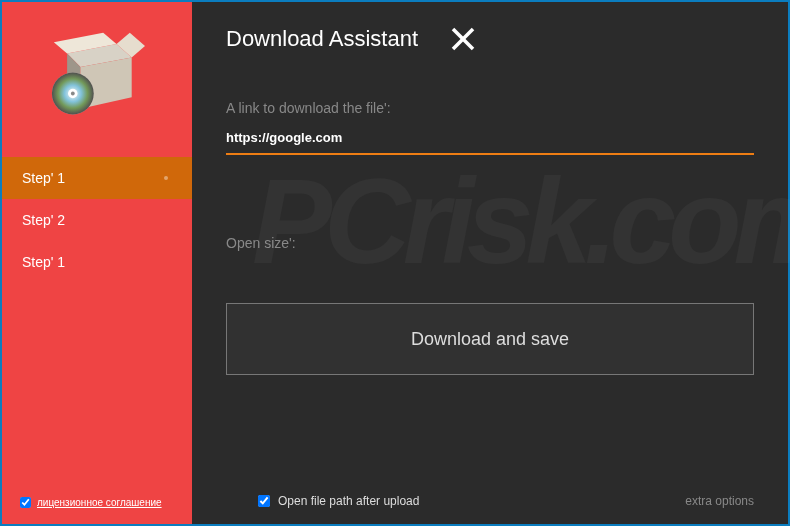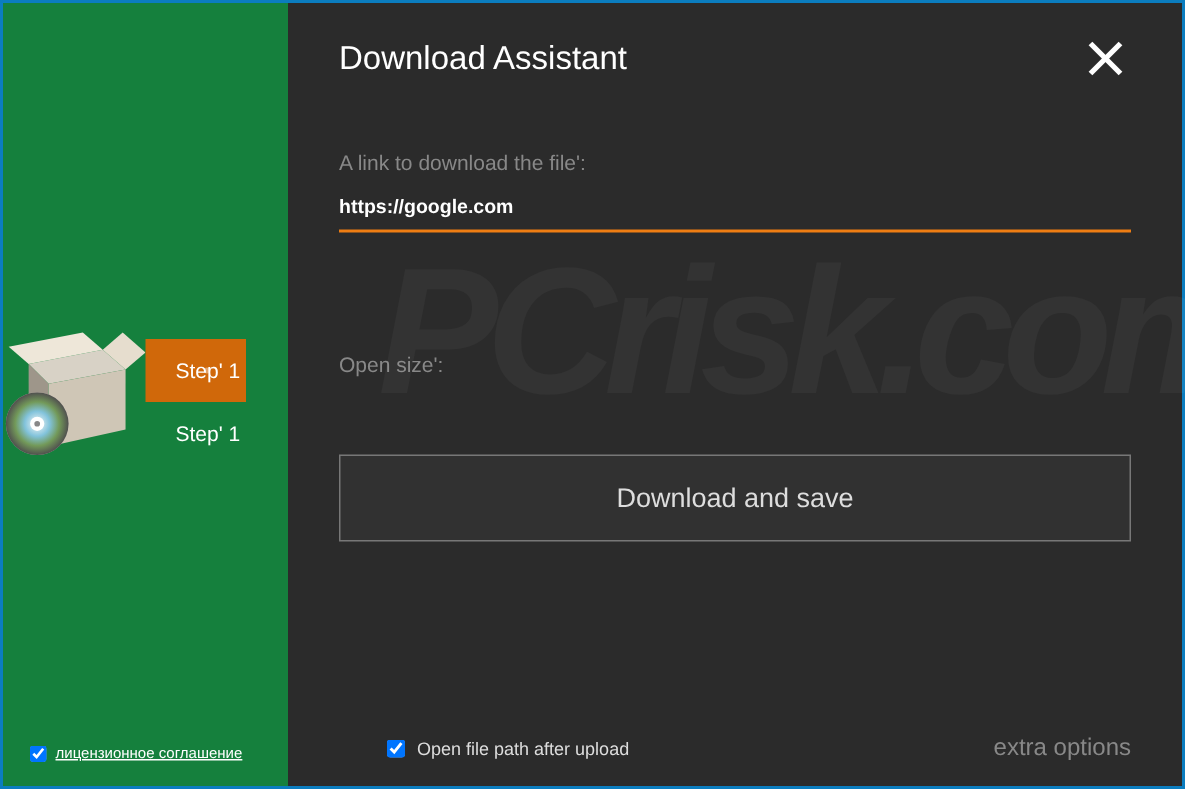--- a/index.html
+++ b/index.html
@@ -11,25 +11,24 @@
   overflow: hidden;
 }
 .outer {
   width: 790px;
   height: 526px;
   border: 2px solid #0b7dbf;
   display: flex;
 }
 .sidebar {
   width: 190px;
-  background: #15803d;
-  display: flex;
-  flex-direction: row;
+  background: #ef4444;
+  display: flex;
+  flex-direction: column;
   position: relative;
-  align-items: center;
 }
 .icon-box {
   height: 145px;
   display: flex;
   align-items: center;
   justify-content: center;
 }
 .steps {
   margin-top: 10px;
 }
@@ -71,21 +70,20 @@
 .main {
   flex: 1;
   background: #2b2b2b;
   position: relative;
   padding: 20px 34px 0 34px;
   display: flex;
   flex-direction: column;
 }
 .header {
   display: flex;
-  justify-content: space-between;
   align-items: center;
   margin-bottom: 28px;
   gap: 28px;
 }
 .title {
   color: #fff;
   font-size: 22px;
   font-weight: normal;
 }
 .close {
@@ -107,21 +105,21 @@
   border-bottom: 2px solid #ee7d13;
   color: #fff;
   font-size: 13px;
   padding: 4px 0 8px 0;
   outline: none;
   font-weight: bold;
 }
 
 .download-btn {
   margin-top: 18px;
-  height: 58px;
+  height: 72px;
   border: 1px solid #777;
   background: rgba(100,100,100,0.12);
   color: #ddd;
   font-size: 18px;
   display: flex;
   align-items: center;
   justify-content: center;
   cursor: pointer;
 }
 .bottom-row {
@@ -130,21 +128,21 @@
   left: 34px;
   right: 34px;
   display: flex;
   align-items: center;
   justify-content: space-between;
   color: #ddd;
   font-size: 12px;
 }
 .open-path { display: flex; align-items: center; gap: 8px; padding-left: 32px; }
 .open-path input { width: 12px; height: 12px; }
-.extra { color: #888; font-size: 16px; cursor: pointer; }
+.extra { color: #888; font-size: 12px; cursor: pointer; }
 
 
 .watermark {
   position: absolute;
   top: 150px; left: 60px;
   font-size: 120px;
   font-weight: bold;
   color: rgba(255,255,255,0.04);
   letter-spacing: -8px;
   pointer-events: none;
@@ -178,20 +176,23 @@
         <circle cx="24" cy="70" r="5" fill="#fff"></circle>
         <circle cx="24" cy="70" r="2" fill="#888"></circle>
       </svg>
     </div>
     <div class="steps">
       <div class="step active" style="position:relative">
         <span>Step' 1</span>
         <span class="step-dot"></span>
       </div>
       <div class="step">
+        <span>Step' 2</span>
+      </div>
+      <div class="step">
         <span>Step' 1</span>
       </div>
     </div>
     <div class="license">
       <input type="checkbox" checked="" style="">
       <span>лицензионное соглашение</span>
     </div>
   </div>
 
   <div class="main">

